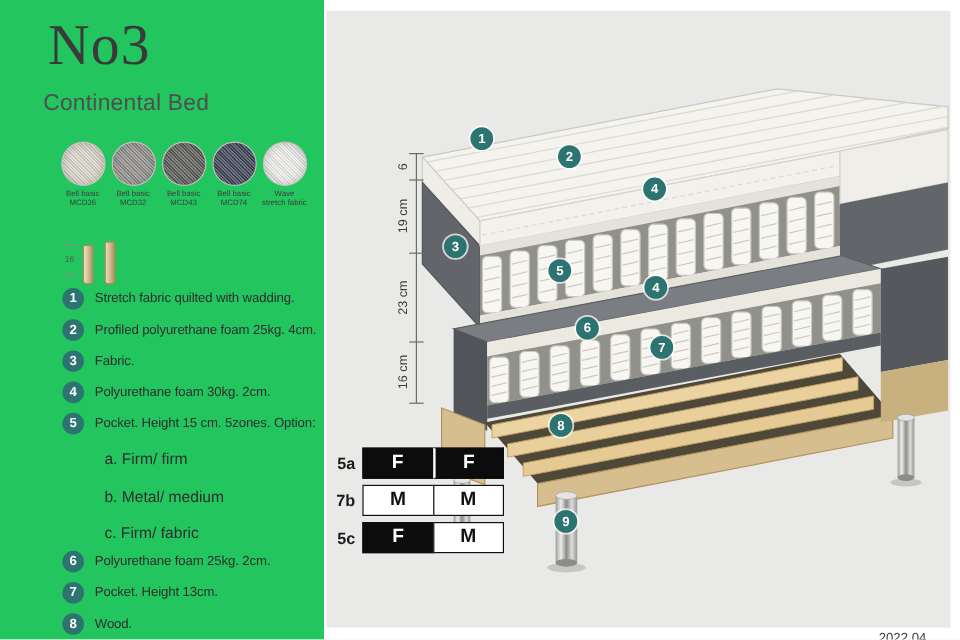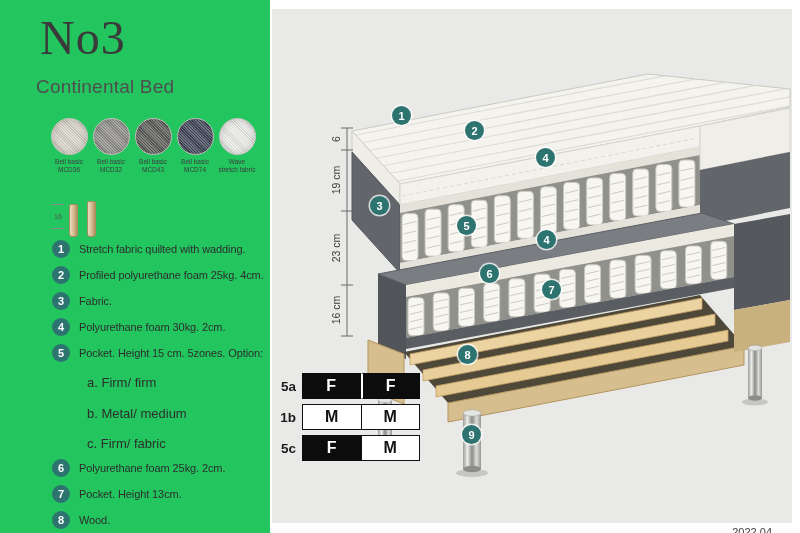--- a/index.html
+++ b/index.html
@@ -374,21 +374,21 @@
 
   <div class="firmness">
     <div class="f-row">
       <div class="f-label">5a</div>
       <div class="f-cells">
         <div class="f-cell dark">F</div>
         <div class="f-cell dark">F</div>
       </div>
     </div>
     <div class="f-row">
-      <div class="f-label">1b</div>
+      <div class="f-label">7b</div>
       <div class="f-cells">
         <div class="f-cell">M</div>
         <div class="f-cell">M</div>
       </div>
     </div>
     <div class="f-row">
       <div class="f-label">5c</div>
       <div class="f-cells">
         <div class="f-cell dark">F</div>
         <div class="f-cell">M</div>

